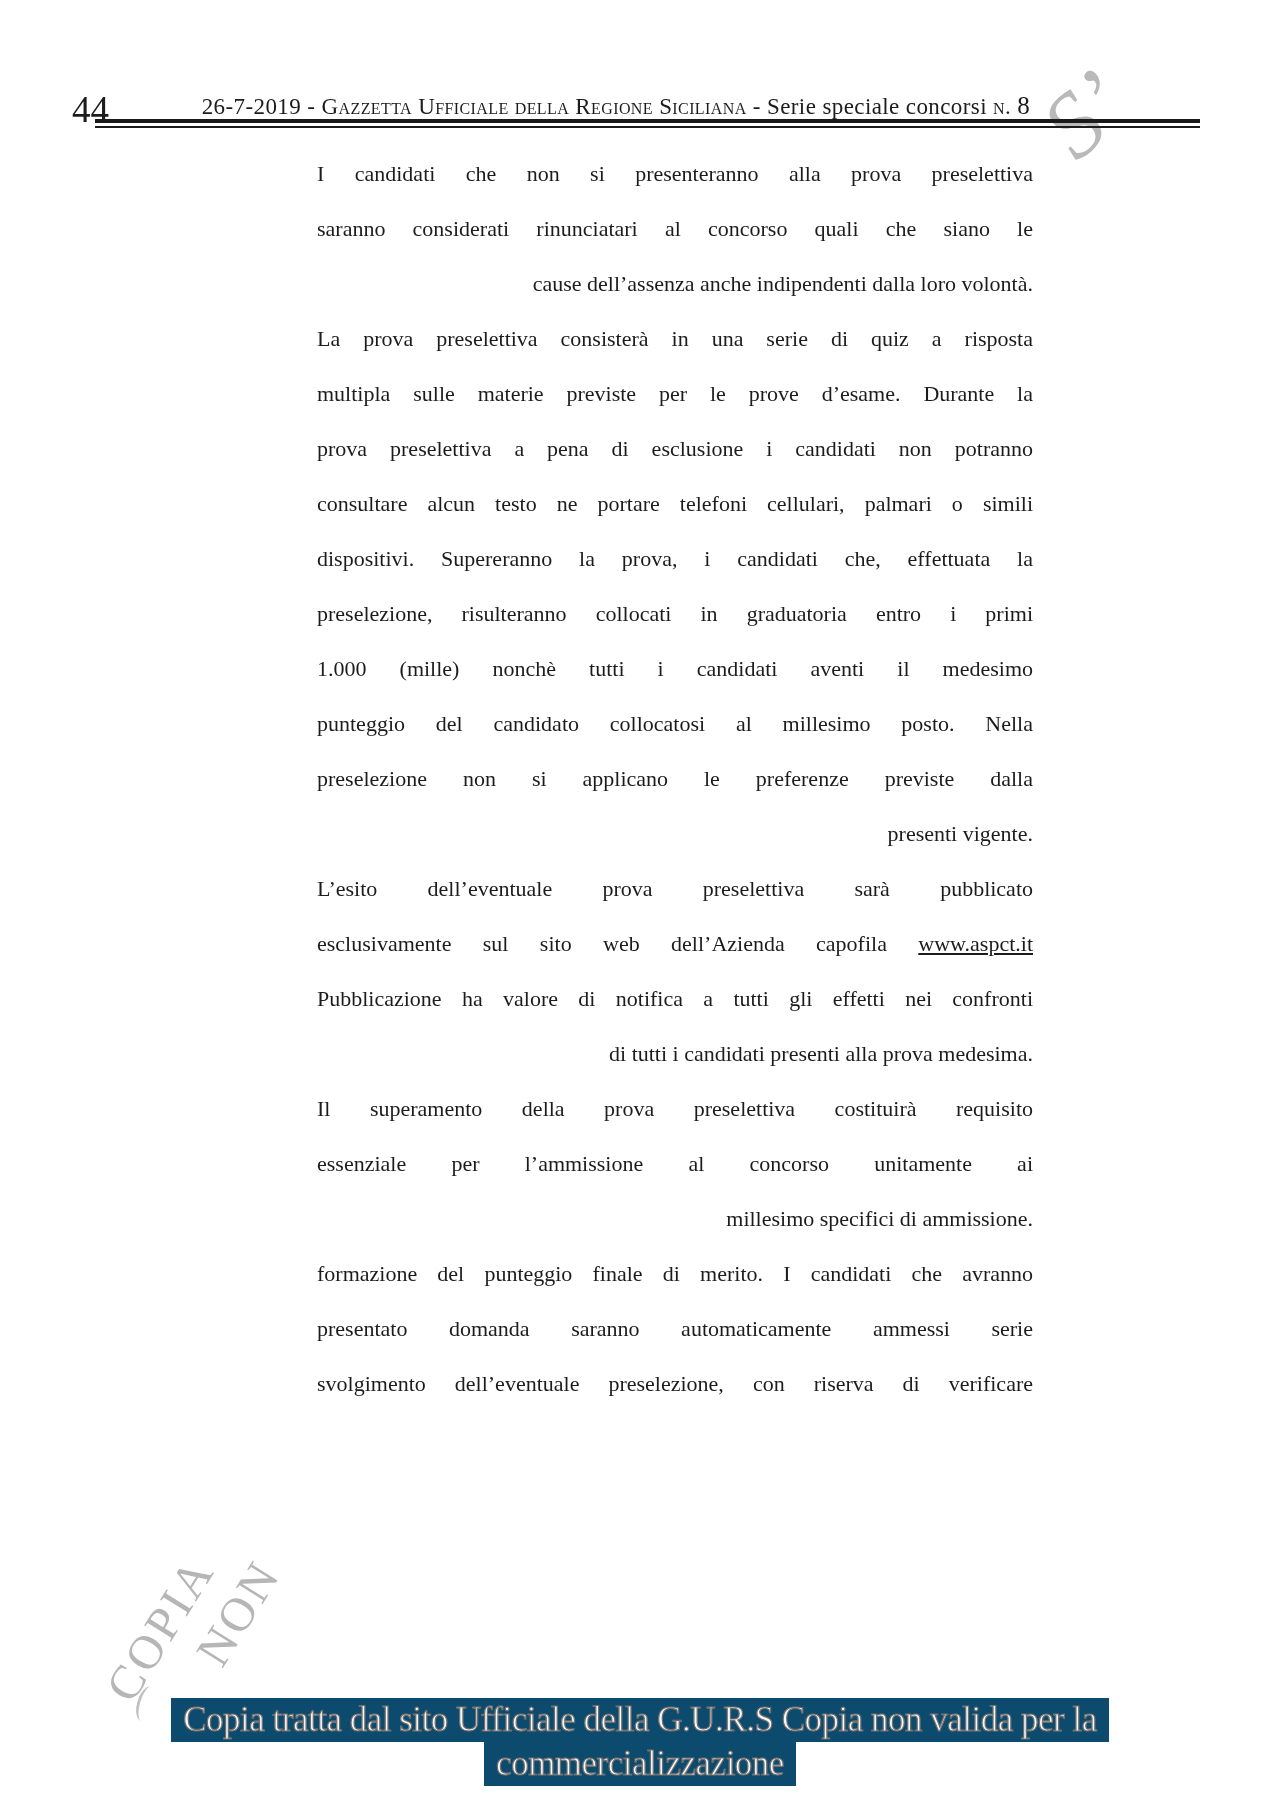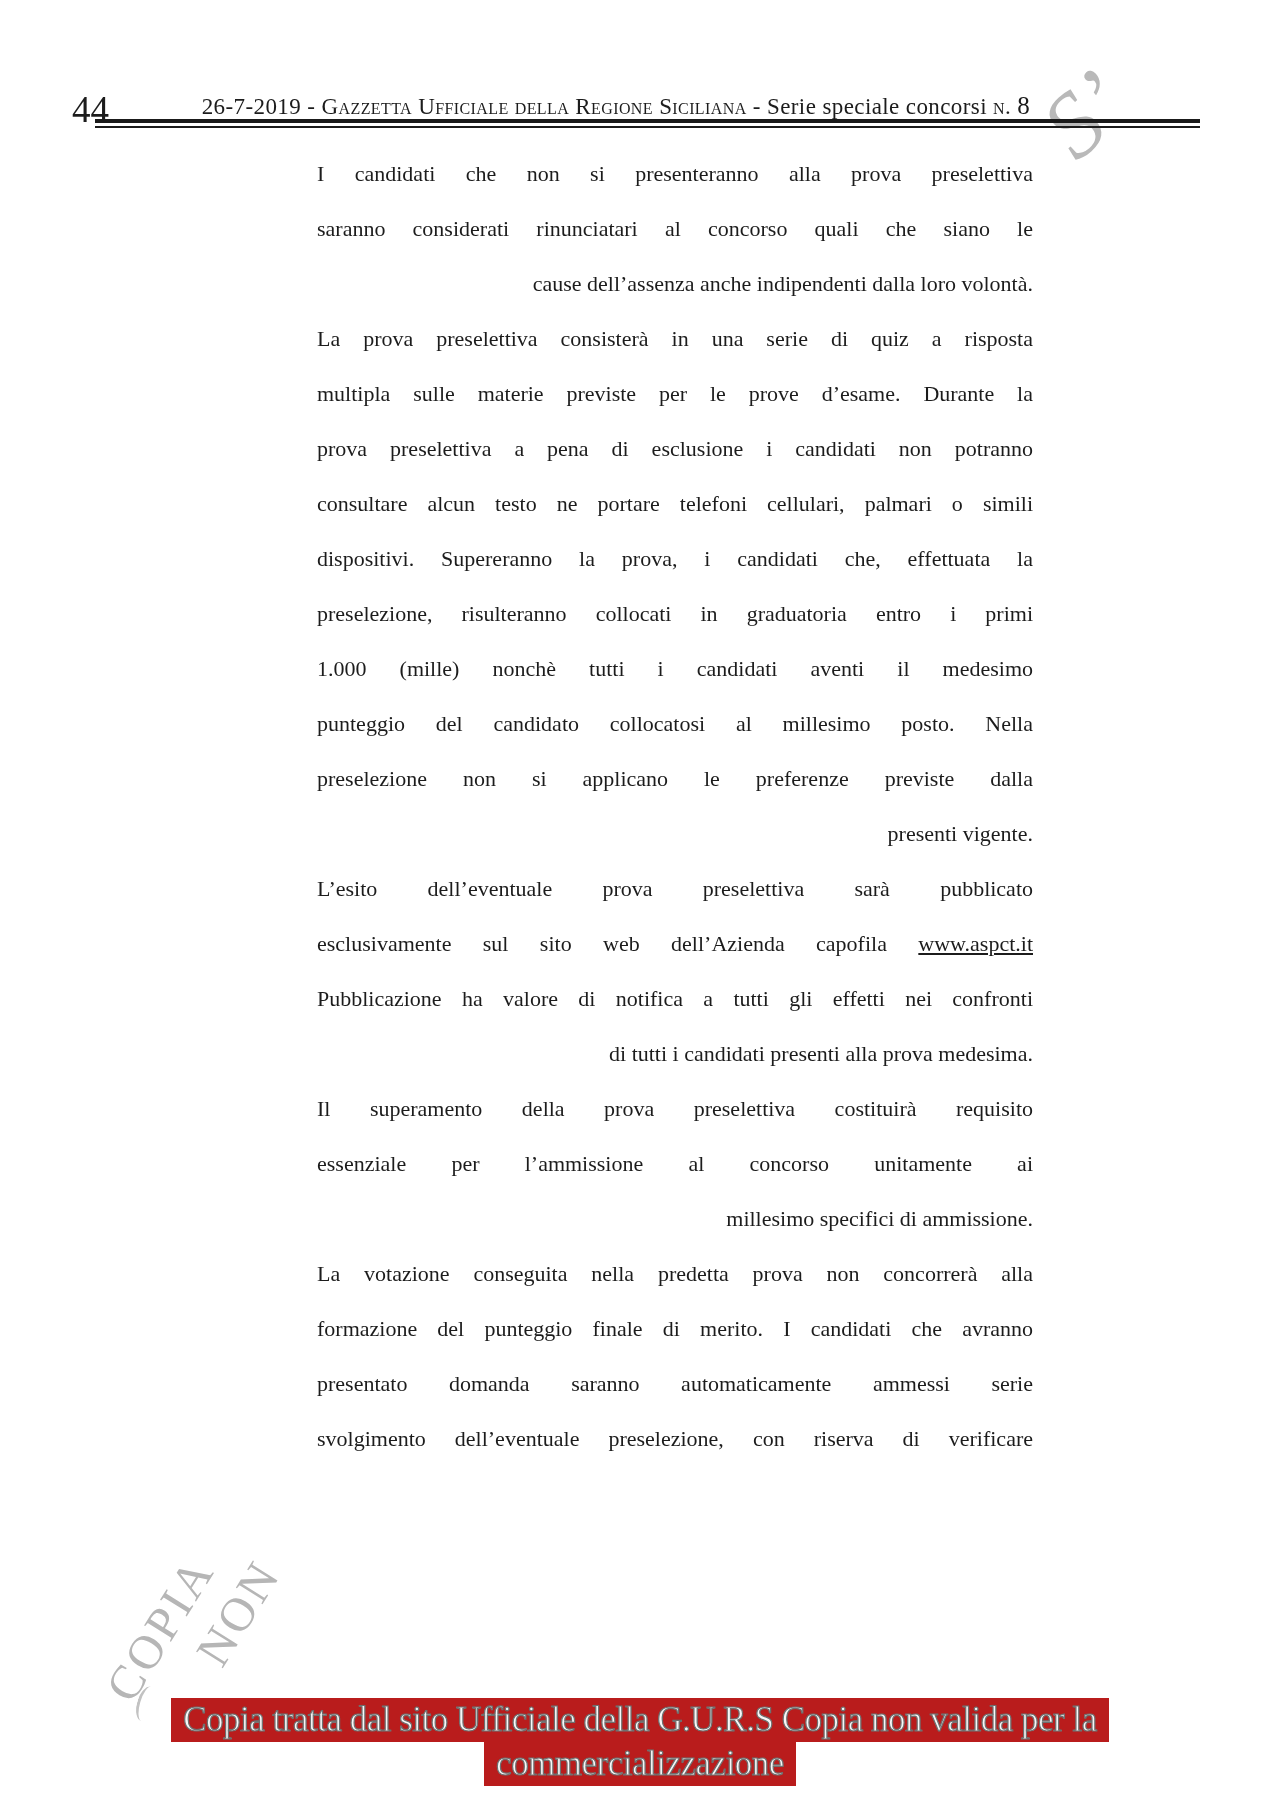--- a/index.html
+++ b/index.html
@@ -46,21 +46,21 @@
     position:absolute;left:137px;top:1686px;width:16px;height:36px;
     border-left:3px solid #c2c2c2;border-radius:50%;
     transform:rotate(16deg);z-index:0;
   }
   
   .footer-banner{
     position:absolute;left:0;top:1698px;width:1280px;text-align:center;z-index:1;
   }
   .banner-line{font-size:35px;line-height:41px;}
   .banner-line > span{
-    display:inline-block;background:#b91c1c;padding:1px 12px 2px 12px;
+    display:inline-block;background:#0c4a6e;padding:1px 12px 2px 12px;
     color:#f7f7f7;-webkit-text-stroke:1.2px #6f6f6f;
     text-shadow:0 0 1px #6f6f6f;letter-spacing:-0.5px;
   }
 </style>
 </head>
 <body>
 
 <div class="page">
 
   <div class="wm-script">S’</div>
@@ -90,21 +90,20 @@
       <div class="line jfull"><span>punteggio del candidato collocatosi al millesimo posto. Nella</span></div>
       <div class="line jfull"><span>preselezione non si applicano le preferenze previste dalla</span></div>
       <div class="line"><span>presenti vigente.</span></div>
       <div class="line bold jfull"><span>L’esito dell’eventuale prova preselettiva sarà pubblicato</span></div>
       <div class="line bold jfull"><span>esclusivamente sul sito web dell’Azienda capofila </span><span class="link">www.aspct.it</span></div>
       <div class="line jfull"><span>Pubblicazione ha valore di notifica a tutti gli effetti nei confronti</span></div>
       <div class="line"><span>di tutti i candidati presenti alla prova medesima.</span></div>
       <div class="line bold jfull"><span>Il superamento della prova preselettiva costituirà requisito</span></div>
       <div class="line bold jfull"><span>essenziale per l’ammissione al concorso unitamente ai</span></div>
       <div class="line bold"><span>millesimo specifici di ammissione.</span></div>
-      <div class="line jfull"><span>La votazione conseguita nella predetta prova non concorrerà alla</span></div>
       <div class="line jfull"><span>formazione del punteggio finale di merito. I candidati che avranno</span></div>
       <div class="line jfull"><span>presentato domanda saranno automaticamente ammessi serie</span></div>
       <div class="line jfull"><span>svolgimento dell’eventuale preselezione, con riserva di verificare</span></div>
     </div>
 
   <div class="footer-banner">
     <div class="banner-line"><span>Copia tratta dal sito Ufficiale della G.U.R.S Copia non valida per la</span></div>
     <div class="banner-line"><span>commercializzazione</span></div>
   </div>
 

